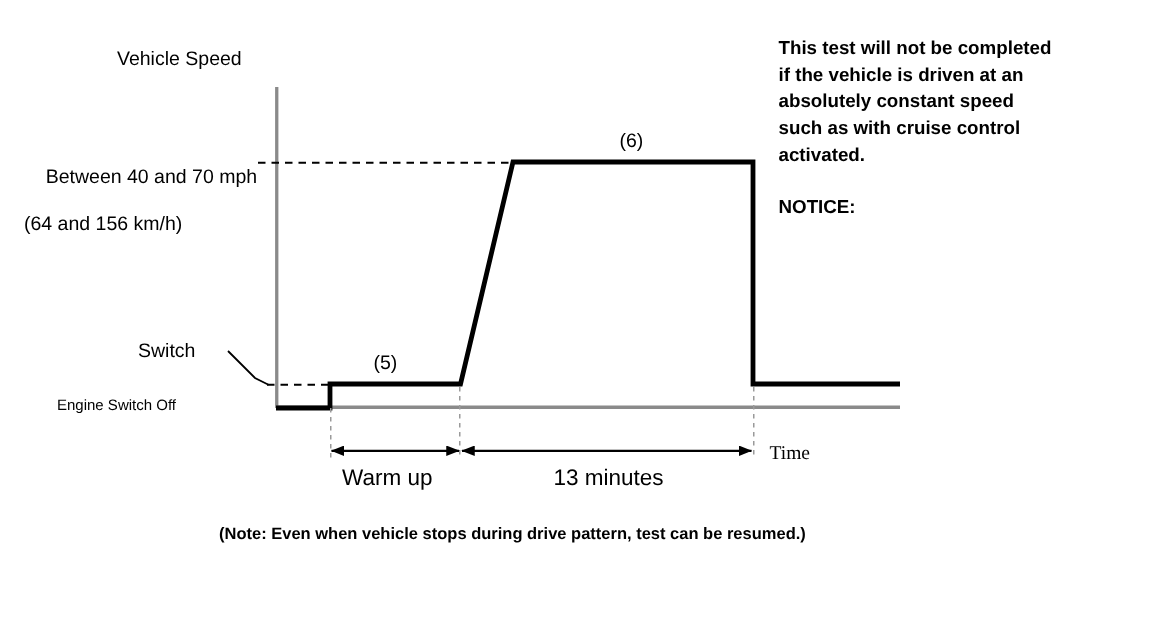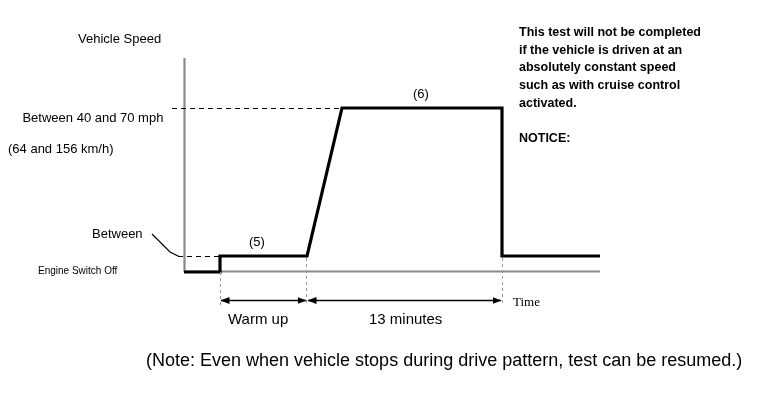--- a/index.html
+++ b/index.html
@@ -58,21 +58,22 @@
     left: 519px;
     top: 6px;
     width: 250px;
     font-size: 12.5px;
     font-weight: bold;
     line-height: 1.42;
     white-space: pre-line;
   }
   .footnote {
     position: absolute;
-    font-size: 18px;
+    font-size: 11px;
+    font-weight: bold;
   }
   .figure-id {
     position: absolute;
     font-size: 8px;
     font-weight: bold;
     letter-spacing: 0.2px;
     color: #111111;
   }
 </style>
 </head>
@@ -107,26 +108,26 @@
       </marker>
     </defs>
 
     <line x1="221" y1="300.5" x2="306" y2="300.5" stroke="#000000" stroke-width="1.5" marker-start="url(#arrow-start)" marker-end="url(#arrow-end)"></line>
 
     <line x1="308" y1="300.5" x2="501" y2="300.5" stroke="#000000" stroke-width="1.5" marker-start="url(#arrow-start)" marker-end="url(#arrow-end)"></line>
   </svg>
 
   <div class="txt lbl-axis-title" style="left:78px; top:31px;">Vehicle Speed</div>
 
-  <div class="txt lbl-level" style="left:8px; top:95px;">
+  <div class="txt lbl-level" style="left:16px; top:95px;">
     <span>Between 40 and 70 mph</span>
     <span class="l2">(64 and 156 km/h)</span>
   </div>
 
-  <div class="txt lbl-idling" style="left:92px; top:226px;">Between</div>
+  <div class="txt lbl-idling" style="left:92px; top:226px;">Switch</div>
 
   <div class="txt lbl-engine-off" style="left:38px; top:265px;">Engine Switch Off</div>
 
   <div class="txt lbl-callout" style="left:249px; top:234px;">(5)</div>
 
   <div class="txt lbl-callout" style="left:413px; top:86px;">(6)</div>
 
   <div class="txt lbl-dim" style="left:228px; top:310px;">Warm up</div>
 
   <div class="txt lbl-dim" style="left:369px; top:310px;">13 minutes</div>

